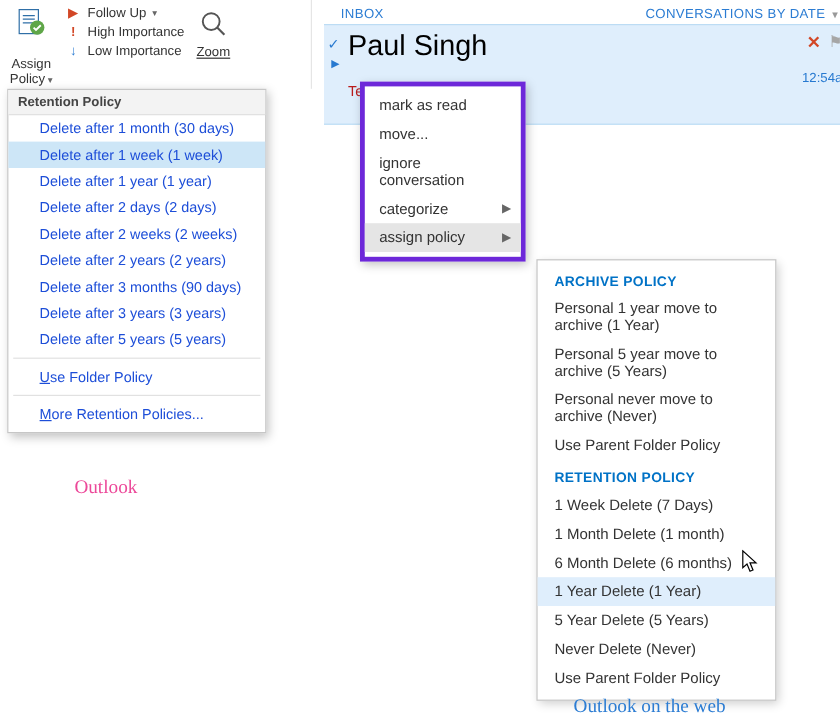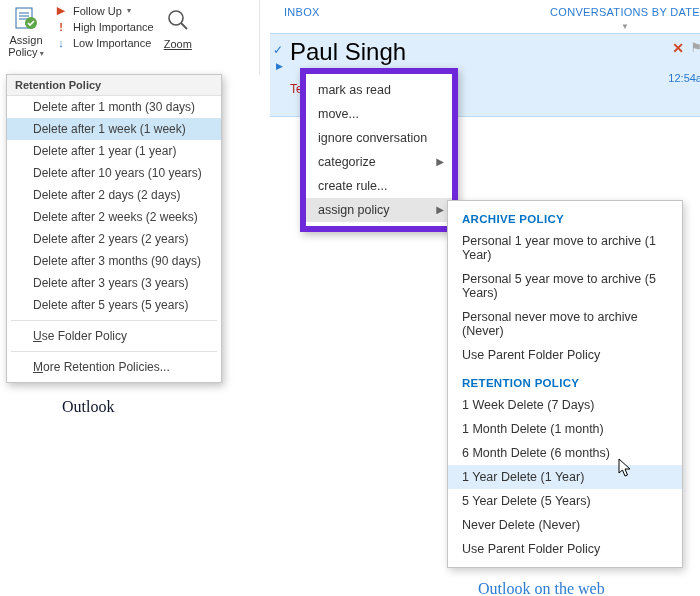--- a/index.html
+++ b/index.html
@@ -4,60 +4,60 @@
 <style>
   * { box-sizing: border-box; margin: 0; padding: 0; font-family: "Segoe UI", Tahoma, sans-serif; }
   body { width: 700px; height: 596px; background: #fff; position: relative; font-size: 12px; color: #333; overflow: hidden; }
 
   
   .left { position: absolute; left: 0; top: 0; width: 260px; }
 
   .ribbon { display: flex; align-items: flex-start; padding: 2px 4px 0 4px; height: 74px; border-right: 1px solid #e5e5e5; }
   .assign-btn { display: flex; flex-direction: column; align-items: center; width: 44px; padding: 2px 0; cursor: default; }
   .assign-btn .icon-box { width: 30px; height: 28px; position: relative; display:flex; align-items:center; justify-content:center; }
-  .assign-btn-label { font-size: 11px; text-align: center; line-height: 12px; margin-top: 2px; }
+  .assign-btn-label { font-size: 11px; text-align: center; line-height: 12px; margin-top: 16px; }
   .assign-btn .drop { font-size: 8px; color: #666; }
 
   .tags-col { display: flex; flex-direction: column; gap: 4px; margin-left: 6px; padding-top: 2px; }
   .tag-row { display: flex; align-items: center; gap: 5px; font-size: 11px; }
   .tag-row .icn { width: 14px; text-align: center; }
 
   .zoom-col { display: flex; flex-direction: column; align-items: center; margin-left: 10px; padding-top: 4px; text-decoration: underline; }
   .zoom-col .mag { width: 28px; height: 28px; display:flex; align-items:center; justify-content:center; }
 
   .desktop-menu { position: absolute; left: 6px; top: 74px; width: 216px; background: #fff; border: 1px solid #c6c6c6; box-shadow: 2px 3px 8px rgba(0,0,0,0.25); padding-bottom: 4px; }
   .desktop-menu .hdr { background: #f3f3f3; border-bottom: 1px solid #e1e1e1; padding: 4px 8px; font-weight: bold; font-size: 11px; color: #444; }
-  .dm-item { padding: 4px 10px 4px 26px; font-size: 12px; color: #404040; cursor: default; }
+  .dm-item { padding: 4px 10px 4px 26px; font-size: 12px; color: #1d4ed8; cursor: default; }
   .dm-item.hl { background: #cde6f7; }
   .dm-sep { height: 1px; background: #e1e1e1; margin: 4px 4px; }
   .underline-first::first-letter { text-decoration: underline; }
 
-  .label-outlook { position: absolute; left: 62px; top: 398px; color: #0f172a; font-size: 16px; font-family: "Segoe UI Semilight","Segoe UI"; }
+  .label-outlook { position: absolute; left: 62px; top: 398px; color: #ec4899; font-size: 16px; font-family: "Segoe UI Semilight","Segoe UI"; }
 
   
   .right { position: absolute; left: 270px; top: 0; width: 444px; }
   .maillist-hdr { display: flex; justify-content: space-between; padding: 6px 14px 2px 14px; font-size: 11px; color: #2b7cd3; letter-spacing: 0.3px; }
-  .conv-by { display: flex; align-items: center; gap: 4px; cursor: default; flex-direction: column; }
+  .conv-by { display: flex; align-items: center; gap: 4px; cursor: default; }
   .tri-down { font-size: 8px; color: #999; }
 
   .mail-item { background: #dfeefc; border-top: 1px solid #bcdcf4; border-bottom: 1px solid #bcdcf4; padding: 4px 10px 20px 20px; position: relative; }
   .mail-from { font-size: 24px; font-weight: 400; color: #000000; }
   .mail-sub { color: #b91c1c; font-size: 12px; margin-top: 16px; }
   .mail-chk { position: absolute; left: 3px; top: 9px; color: #2779d0; font-size: 12px; }
   .mail-expand { position: absolute; left: 6px; top: 27px; color: #2779d0; font-size: 9px; }
   .mail-del { position: absolute; right: 30px; top: 6px; color: #d24726; font-weight: bold; font-size: 14px; }
   .mail-flag { position: absolute; right: 12px; top: 6px; color: #a6a6a6; font-size: 13px; }
   .mail-time { position: absolute; right: 12px; top: 38px; color: #2779d0; font-size: 11px; }
 
-  .ctx1 { position: absolute; left: 300px; top: 68px; width: 158px; background: #fff; border: 6px solid #6d28d9; box-shadow: 2px 3px 8px rgba(0,0,0,0.25); padding: 4px 0; }
+  .ctx1 { position: absolute; left: 300px; top: 68px; width: 138px; background: #fff; border: 4px solid #6d28d9; box-shadow: 2px 3px 8px rgba(0,0,0,0.25); padding: 4px 0; }
   .ctx1-item { padding: 5px 12px; font-size: 12.5px; color: #333; position: relative; cursor: default; }
   .ctx1-item.hl { background: #e5e5e5; }
   .ctx1-item .arrow { position: absolute; right: 8px; top: 6px; color: #666; font-size: 10px; }
 
-  .ctx2 { position: absolute; left: 447px; top: 200px; width: 236px; background: #fff; border: 1px solid #c4c4c4; box-shadow: 2px 3px 8px rgba(0,0,0,0.2); padding: 8px 0 6px 0; }
+  .ctx2 { position: absolute; left: 447px; top: 216px; width: 200px; background: #fff; border: 1px solid #c4c4c4; box-shadow: 2px 3px 8px rgba(0,0,0,0.2); padding: 8px 0 6px 0; }
   .ctx2-hdr { padding: 4px 14px; font-size: 11.5px; font-weight: 600; color: #0072c6; letter-spacing: 0.3px; }
   .ctx2-item { padding: 5px 14px; font-size: 12.5px; color: #333; cursor: default; }
   .ctx2-item.hl { background: #dfeefc; }
 
   .cursor-img { position: absolute; left: 618px; top: 458px; font-size: 16px; color: #000; pointer-events:none; }
 
   .label-owa { position: absolute; left: 478px; top: 580px; color: #2b7cd3; font-size: 16px; font-family: "Segoe UI Semilight","Segoe UI"; white-space: nowrap; }
 </style>
 </head>
 <body>
@@ -104,21 +104,20 @@
       </span>
       <span style="font-size:11px;margin-top:4px;">Zoom</span>
     </div>
   </div>
 
   <div class="desktop-menu">
     <div class="hdr">Retention Policy</div>
     <div class="dm-item">Delete after 1 month (30 days)</div>
     <div class="dm-item hl">Delete after 1 week (1 week)</div>
     <div class="dm-item">Delete after 1 year (1 year)</div>
-    <div class="dm-item">Delete after 10 years (10 years)</div>
     <div class="dm-item">Delete after 2 days (2 days)</div>
     <div class="dm-item">Delete after 2 weeks (2 weeks)</div>
     <div class="dm-item">Delete after 2 years (2 years)</div>
     <div class="dm-item">Delete after 3 months (90 days)</div>
     <div class="dm-item">Delete after 3 years (3 years)</div>
     <div class="dm-item">Delete after 5 years (5 years)</div>
     <div class="dm-sep"></div>
     <div class="dm-item underline-first">Use Folder Policy</div>
     <div class="dm-sep"></div>
     <div class="dm-item underline-first">More Retention Policies...</div>
@@ -148,21 +147,20 @@
 </div>
 
 <div class="ctx1">
   <div class="ctx1-item">mark as read</div>
   <div class="ctx1-item">move...</div>
   <div class="ctx1-item">ignore conversation</div>
   <div class="ctx1-item">
     <span>categorize</span>
     <span class="arrow">▶</span>
   </div>
-  <div class="ctx1-item">create rule...</div>
   <div class="ctx1-item hl">
     <span>assign policy</span>
     <span class="arrow">▶</span>
   </div>
 </div>
 
 <div class="ctx2">
   <div class="ctx2-hdr">ARCHIVE POLICY</div>
   <div class="ctx2-item">Personal 1 year move to archive (1 Year)</div>
   <div class="ctx2-item">Personal 5 year move to archive (5 Years)</div>

